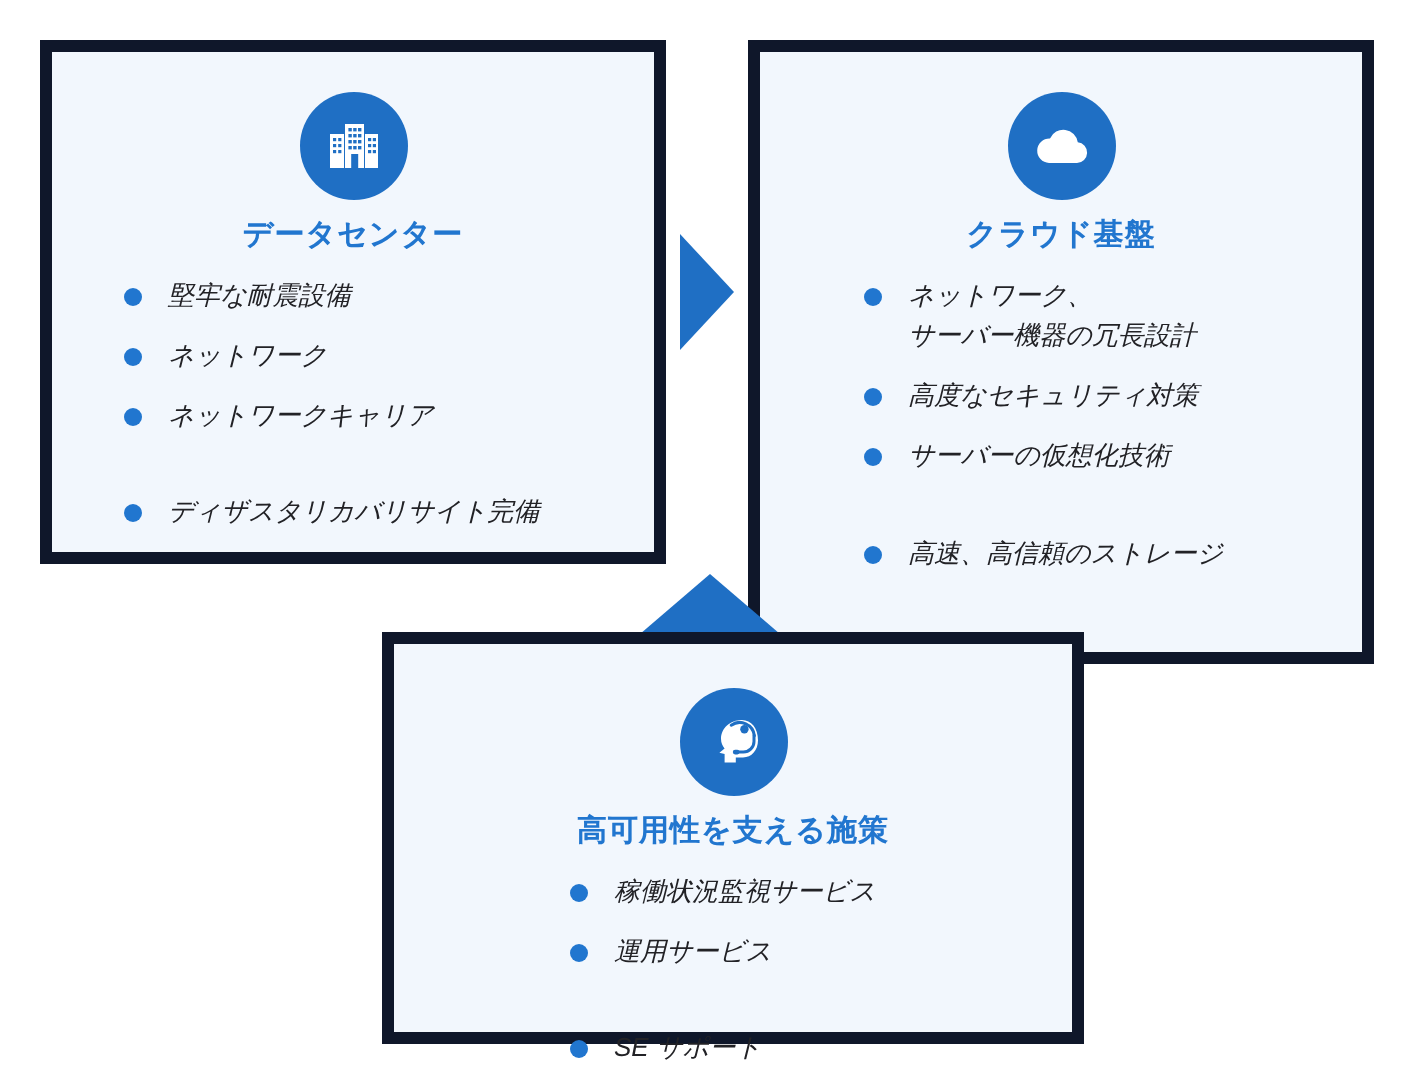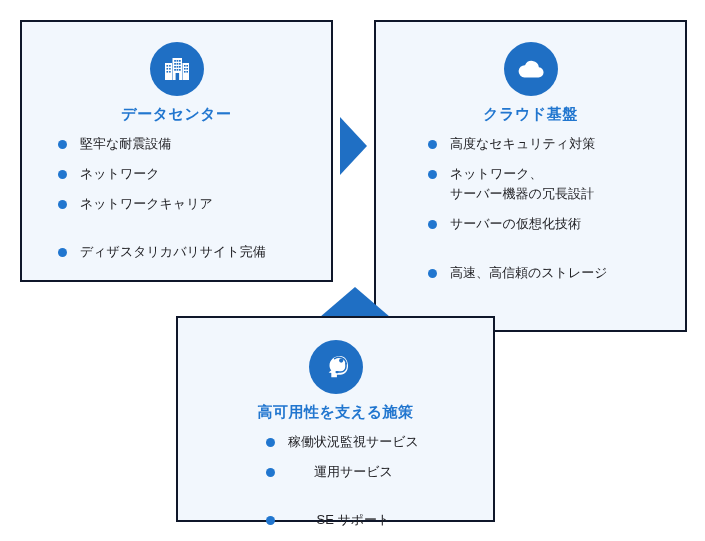--- a/index.html
+++ b/index.html
@@ -20,44 +20,43 @@
     left: 0;
     top: 0;
     width: 705px;
     height: 541px;
   }
 
   .panel {
     position: absolute;
     box-sizing: border-box;
     background: #f2f7fd;
-    border: 2px solid #0f172a;
+    border: 6px solid #0f172a;
     display: flex;
     flex-direction: column;
     align-items: center;
   }
 
   .panel-dc {
     left: 20px;
     top: 20px;
     width: 313px;
     height: 262px;
   }
   .panel-cloud {
     left: 374px;
     top: 20px;
     width: 313px;
     height: 312px;
   }
   .panel-ops {
-    left: 176px;
+    left: 191px;
     top: 316px;
-    width: 319px;
+    width: 351px;
     height: 206px;
-    text-align: center;
   }
 
   .icon-badge {
     width: 54px;
     height: 54px;
     border-radius: 50%;
     background: #1f6fc4;
     display: flex;
     align-items: center;
     justify-content: center;
@@ -78,20 +77,21 @@
     line-height: 1.2;
     white-space: nowrap;
   }
 
   .bullet-list {
     list-style: none;
     margin: 0;
     padding: 0;
     margin-top: 11px;
     align-self: flex-start;
+    font-style: italic;
   }
   .panel-dc .bullet-list { margin-left: 36px; }
   .panel-cloud .bullet-list { margin-left: 52px; }
   .panel-ops .bullet-list { margin-left: 88px; }
 
   .bullet-item {
     position: relative;
     padding-left: 22px;
     margin-bottom: 10px;
     font-size: 13px;
@@ -185,23 +185,23 @@
   <div class="arrow arrow-right"></div>
 
   <div class="panel panel-cloud">
     <div class="icon-badge">
       <svg width="32" height="32" viewBox="0 0 32 32" aria-hidden="true">
         <path d="M9.5 24.5h14a5.2 5.2 0 0 0 0.4 -10.37 7.3 7.3 0 0 0 -13.9 -1.9 5.6 5.6 0 0 0 -0.5 12.27 z" fill="#ffffff"></path>
       </svg>
     </div>
     <div class="panel-title">クラウド基盤</div>
     <ul class="bullet-list">
-      <li class="bullet-item">高度なセキュリティ対策</li>
       <li class="bullet-item">ネットワーク、
 サーバー機器の冗長設計</li>
+      <li class="bullet-item">高度なセキュリティ対策</li>
       <li class="bullet-item">サーバーの仮想化技術</li>
       <li class="bullet-item">高速、高信頼のストレージ</li>
     </ul>
   </div>
 
   <div class="arrow arrow-up"></div>
 
   <div class="panel panel-ops">
     <div class="icon-badge">
       <svg width="32" height="32" viewBox="0 0 32 32" aria-hidden="true">

